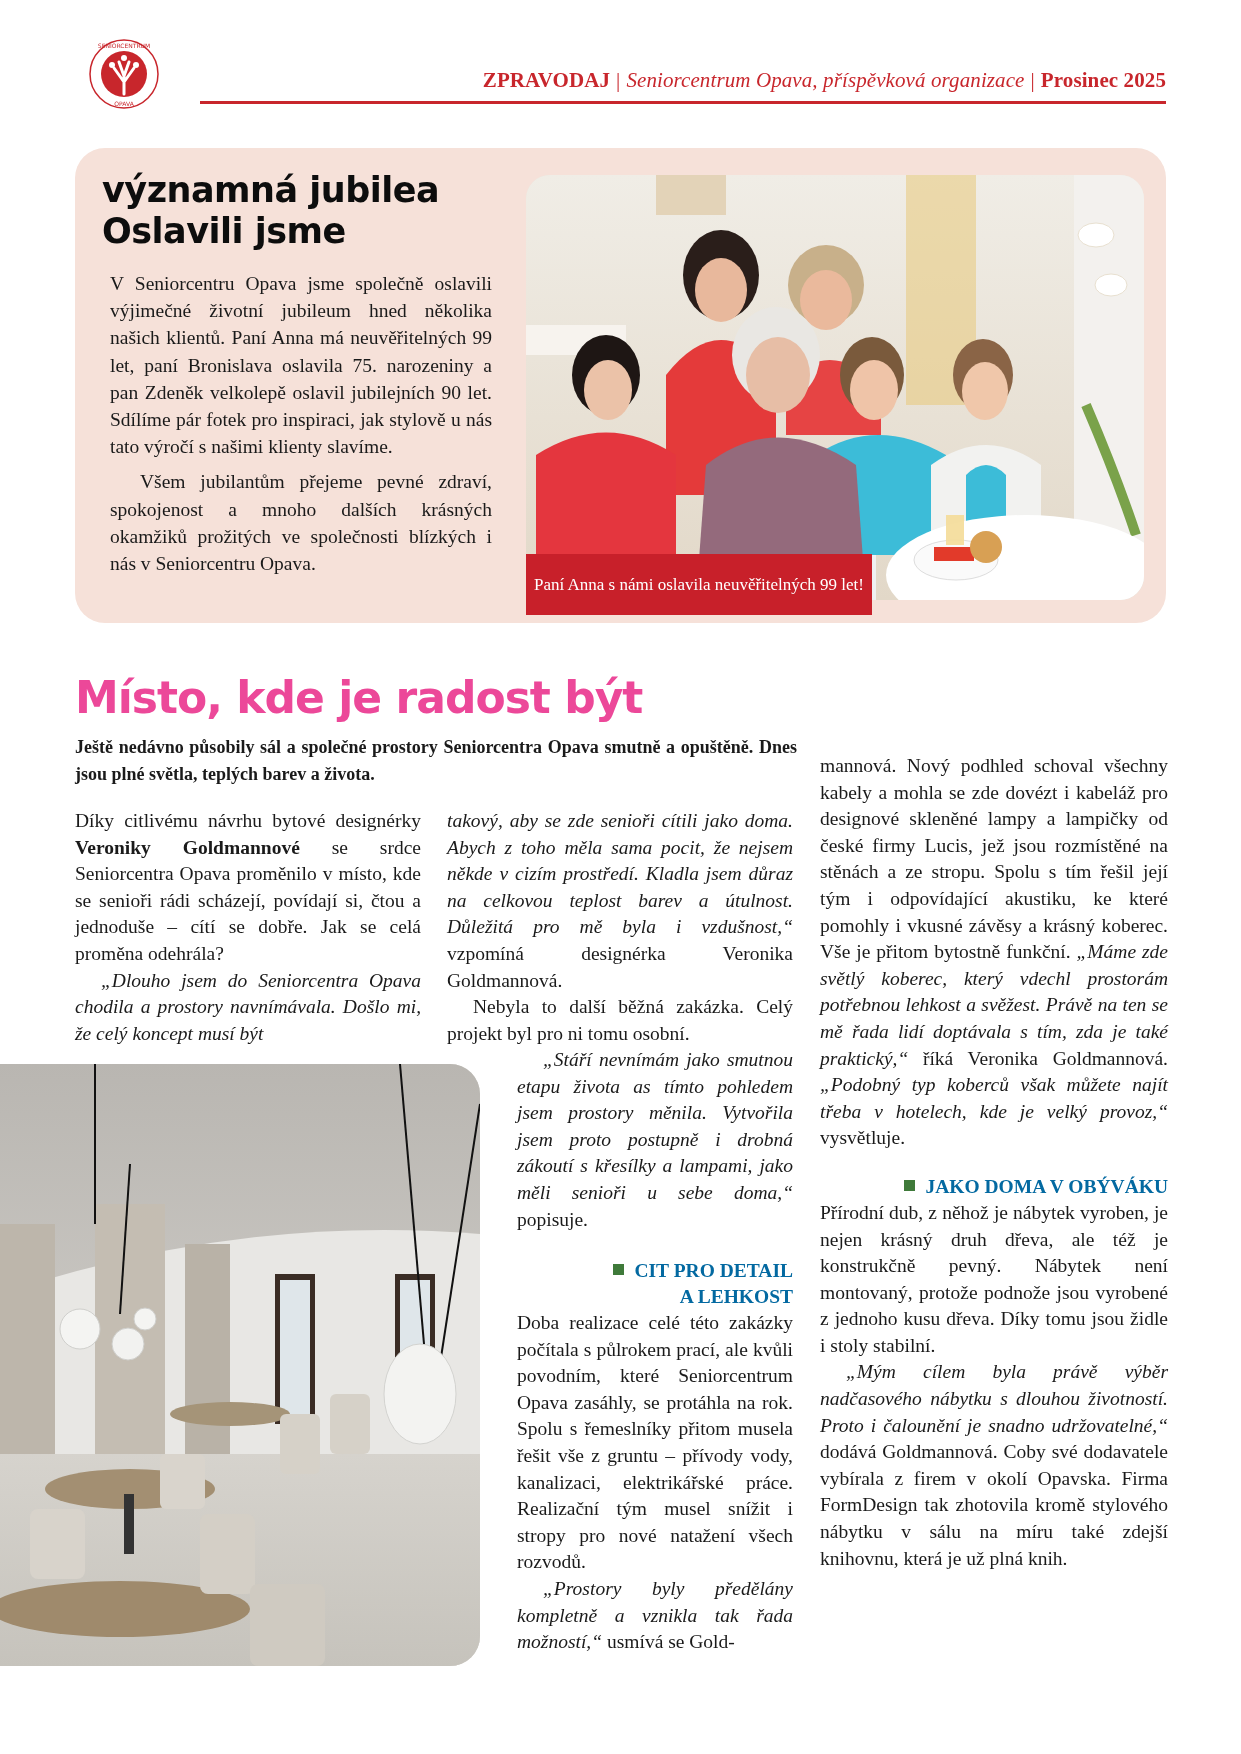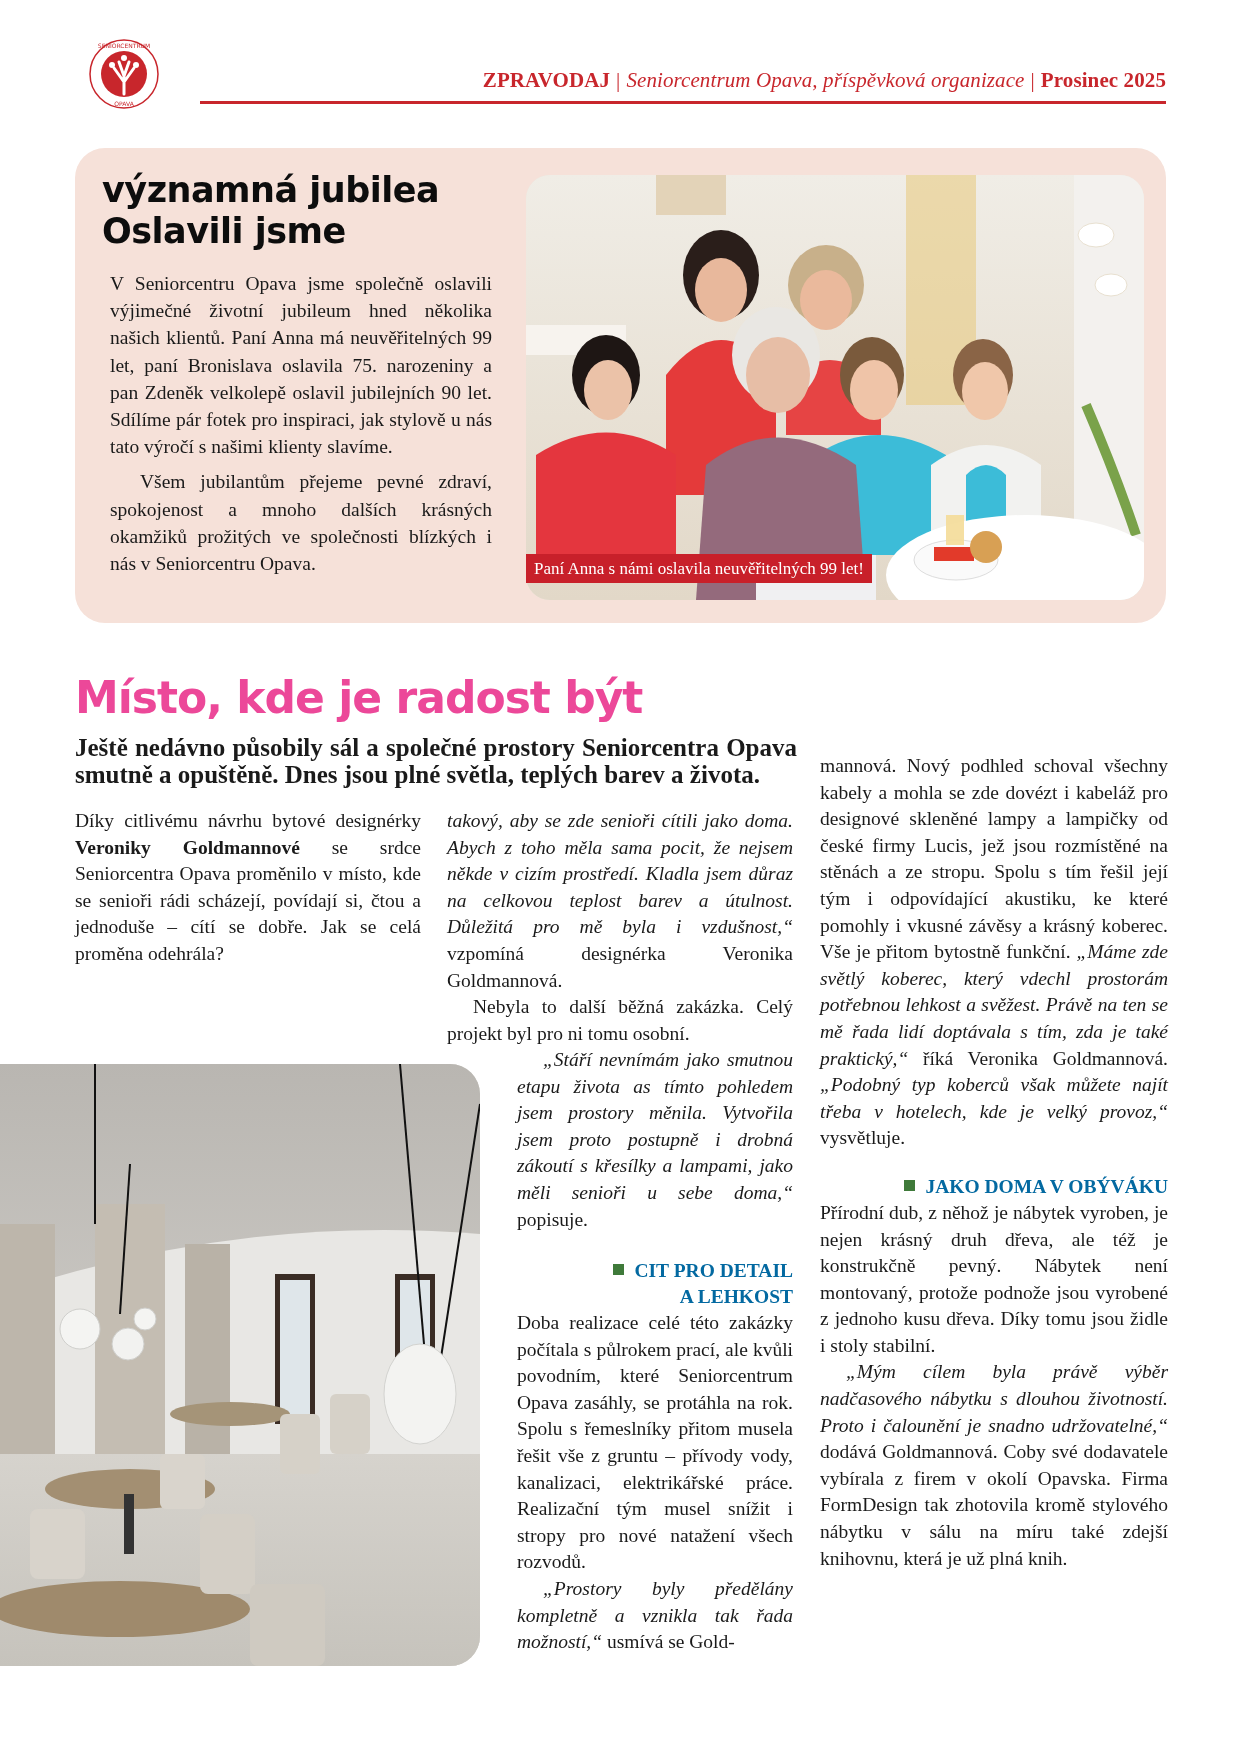--- a/index.html
+++ b/index.html
@@ -20,28 +20,28 @@
   #feature-box { left: 75px; top: 148px; width: 1091px; height: 475px; background: #f6e1d9; border-radius: 30px; }
   #feature-title { left: 102px; top: 170px; width: 400px; font-family: "DejaVu Sans", sans-serif;
                    font-weight: bold; font-size: 35px; line-height: 41px; color: #0d0d0d; letter-spacing: -0.5px; }
   #feature-text { left: 102px; top: 262px; width: 398px; font-family: "Liberation Serif", serif;
                   font-size: 19.5px; line-height: 27.2px; text-align: justify; hyphens: manual; }
   #feature-text p { margin: 8px; }
   #feature-text p + p { text-indent: 30px; }
 
   #feature-photo { left: 526px; top: 175px; width: 618px; height: 425px; border-radius: 24px; overflow: hidden;
                    background: #e9e4dc; }
-  #feature-caption { left: 526px; top: 554px; height: 29px; padding: 0 8px; background: #c8202a; color: #fff;
+  #feature-caption { left: 526px; top: 554px; height: 29px; padding: 16px 8px; background: #c8202a; color: #fff;
                      font-family: "Liberation Serif", serif; font-size: 17px; line-height: 29px; white-space: nowrap; }
 
   
   #article-title { left: 75px; top: 668px; font-family: "DejaVu Sans", sans-serif; font-weight: bold;
                    font-size: 44px; line-height: 60px; color: #ec4899; letter-spacing: -1px; white-space: nowrap; }
   #article-lead { left: 75px; top: 734px; width: 722px; font-family: "Liberation Serif", serif; font-weight: bold;
-                  font-size: 25px; line-height: 27px; text-align: justify; }
+                  font-size: 18px; line-height: 27px; text-align: justify; }
 
   .col { font-family: "Liberation Serif", serif; font-size: 19.5px; line-height: 26.6px; text-align: justify; }
   .col p { margin: 0; }
   .col .ind { text-indent: 26px; }
   .col em { font-style: italic; }
   .col strong { font-weight: bold; }
 
   #col-left { left: 75px; top: 808px; width: 346px; }
   #col-mid { left: 447px; top: 808px; width: 346px; }
   #col-mid-wrap { left: 517px; top: 1047px; width: 276px; }
@@ -134,20 +134,21 @@
     <rect x="250" y="392" width="70" height="16" fill="#e9832c"></rect>
   </svg>
 </div>
 <div class="abs" id="feature-caption">Paní Anna s námi oslavila neuvěřitelných 99 let!</div>
 
 <div class="abs" id="article-title">Místo, kde je radost být</div>
 <div class="abs" id="article-lead">Ještě nedávno působily sál a společné prostory Seniorcentra Opava smutně a opuštěně. Dnes jsou plné světla, teplých barev a života.</div>
 
 <div class="abs col" id="col-left">
   <p><span>Díky citlivému návrhu bytové designérky </span><strong>Veroniky Goldmannové</strong><span> se srdce Seniorcentra Opava proměnilo v místo, kde se senioři rádi scházejí, povídají si, čtou a jednoduše – cítí se dobře. Jak se celá proměna odehrála?</span></p>
+  <p class="ind"><em>„Dlouho jsem do Seniorcentra Opava chodila a prostory navnímávala. Došlo mi, že celý koncept musí být</em></p>
 </div>
 
 <div class="abs col" id="col-mid">
   <p><em>takový, aby se zde senioři cítili jako doma. Abych z toho měla sama pocit, že nejsem někde v cizím prostředí. Kladla jsem důraz na celkovou teplost barev a útulnost. Důležitá pro mě byla i vzdušnost,“</em><span> vzpomíná designérka Veronika Goldmannová.</span></p>
   <p class="ind">Nebyla to další běžná zakázka. Celý projekt byl pro ni tomu osobní.</p>
 </div>
 
 <div class="abs col" id="col-mid-wrap">
   <p class="ind"><em>„Stáří nevnímám jako smutnou etapu života as tímto pohledem jsem prostory měnila. Vytvořila jsem proto postupně i drobná zákoutí s křesílky a lampami, jako měli senioři u sebe doma,“</em><span> popisuje.</span></p>
 </div>

